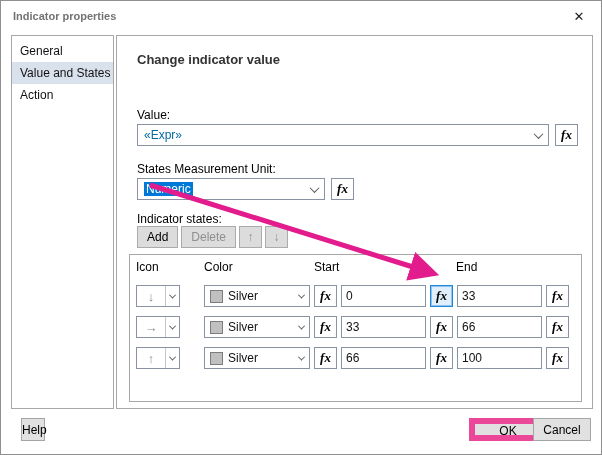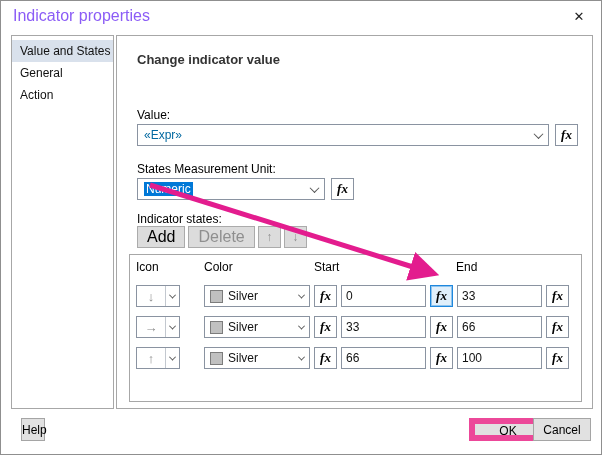--- a/index.html
+++ b/index.html
@@ -8,21 +8,21 @@
 
   .dialog {
     position:relative; width:602px; height:455px;
     background:#fff; border:1px solid #8f8f8f;
     font-size:12px; color:#1a1a1a; overflow:hidden;
   }
 
   
   .titlebar { position:absolute; left:0; top:0; right:0; height:30px;
     display:flex; align-items:center; padding:0 12px; background:#fff; }
-  .titlebar .t-title { font-size:16px; color:#8b5cf6; }
+  .titlebar .t-title { font-size:11px; color:#737373;font-weight:bold; }
   .titlebar .close { margin-left:auto; width:20px; text-align:center;
     font-size:13px; color:#222; cursor:default; }
 
   
   .sidebar { position:absolute; left:10px; top:34px; width:103px; height:374px;
     border:1px solid #a7a7a7; background:#fff; padding-top:4px; }
   .side-item { height:22px; line-height:22px; padding-left:8px; cursor:default; color:#111; }
   .side-item.selected { background:#d9e1ec; }
 
   
@@ -45,21 +45,21 @@
   .fxbtn { width:23px; height:22px; border:1px solid #8a93a1; background:#fff;
     font-family:"Liberation Serif", serif; font-style:italic; font-weight:bold;
     font-size:13px; line-height:20px; text-align:center; padding:0; cursor:default;
     color:#000; flex:none; }
   .fxbtn.focus { border:1px solid #1f87dd; background:#e0effb;
     box-shadow:0 0 0 1px #8ec4ef inset; }
 
   
   .toolbar { position:absolute; left:20px; top:190px; display:flex; gap:3px; }
   .tbtn { height:22px; border:1px solid #ababab; background:#dcdcdc;
-    font-size:16px; padding:0 9px; font-family:inherit; cursor:default; }
+    font-size:12px; padding:0 9px; font-family:inherit; cursor:default; }
   .tbtn.disabled { color:#8f8f8f; }
   .tbtn.arrow { width:23px; padding:0; color:#8f8f8f; font-size:12px; }
 
   
   .state-table { position:absolute; left:12px; top:218px; width:453px; height:148px;
     border:1px solid #a7a7a7; background:#fff; }
   .thead { position:relative; height:16px; margin-top:5px; }
   .thead span { position:absolute; top:0; color:#000; }
   .th-icon  { left:6px; }
   .th-color { left:74px;text-align:right; }
@@ -98,22 +98,22 @@
 <body>
 
 <div class="dialog">
 
   <div class="titlebar">
     <span class="t-title">Indicator properties</span>
     <span class="close">✕</span>
   </div>
 
   <div class="sidebar">
+    <div class="side-item">General</div>
     <div class="side-item selected">Value and States</div>
-    <div class="side-item">General</div>
     <div class="side-item">Action</div>
   </div>
 
   <div class="panel">
     <div class="heading">Change indicator value</div>
 
     <div class="lbl" style="left:20px; top:72px;">Value:</div>
     <div class="combo" style="position:absolute; left:20px; top:88px; width:412px;">
       <span class="ctext">«Expr»</span>
       <span class="chev"></span>

